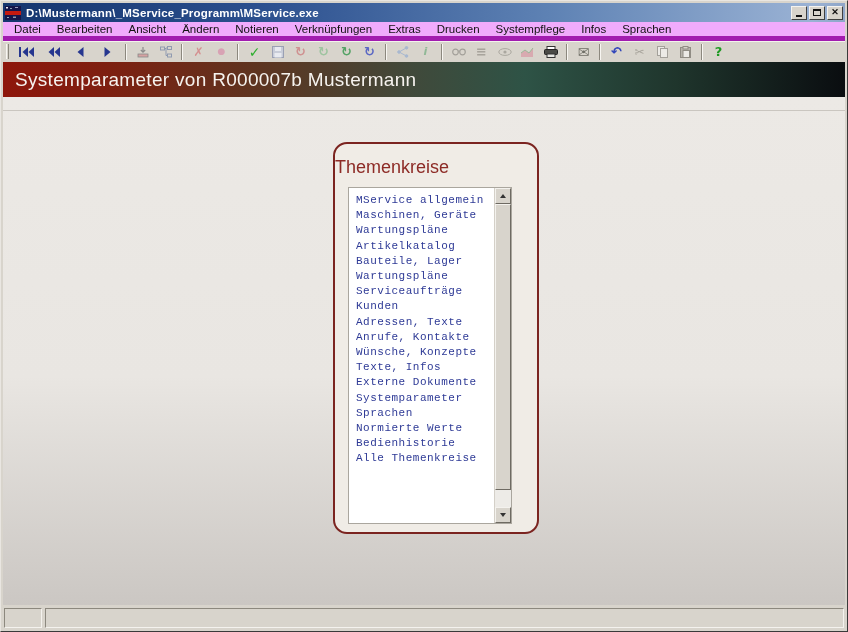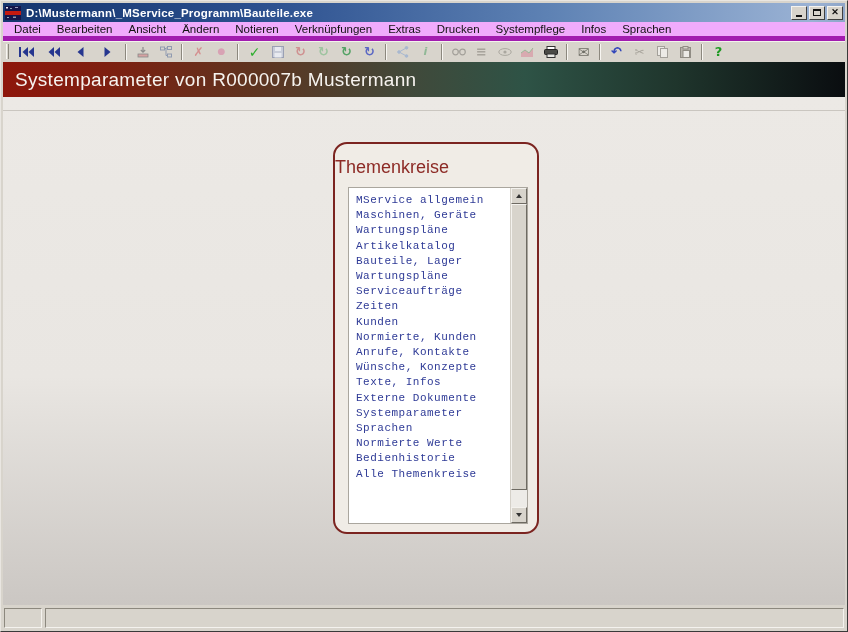--- a/index.html
+++ b/index.html
@@ -71,21 +71,21 @@
     flex:1 1 auto; position:relative;
     background:linear-gradient(180deg,#ECE9E5 0%,#E9E6E2 55%,#CBC7C3 100%);
   }
   .content-topstrip { height:14px; border-bottom:1px solid #CAC6C0; }
   .panel {
     position:absolute; left:330px; top:45px; width:206px; height:392px;
     background:#F0ECE6; border:2px solid #7B2420; border-radius:14px;
   }
   .panel-title { text-align:left; margin-top:13px; font-size:18px; color:#8D2B26; }
   .listbox {
-    position:absolute; left:13px; top:43px; width:180px; height:337px;
+    position:absolute; left:13px; top:43px; width:164px; height:337px;
     background:#fff; border:1px solid #AAA69E; display:flex; overflow:hidden;
   }
   .list-items { flex:1 1 auto; padding:5px 0 0 7px; overflow:hidden; }
   .list-item {
     font-family:"Liberation Mono", monospace; font-size:11px; line-height:15.2px;
     color:#2E3A96; white-space:nowrap; letter-spacing:.5px;
   }
   
   .scrollbar { flex:0 0 17px; width:17px; background:#EDEBE7; border-left:1px solid #D4D0C8;
     display:flex; flex-direction:column; }
@@ -115,21 +115,21 @@
       <svg viewBox="0 0 16 14" width="16" height="14">
           <rect width="16" height="14" fill="#15154A"></rect>
           <rect y="5" width="16" height="4" fill="#C41A10"></rect>
           <rect x="1" y="1" width="2" height="1.5" fill="#E8E8F0"></rect>
           <rect x="5" y="2" width="2" height="1" fill="#8899AA"></rect>
           <rect x="10" y="1" width="3" height="1" fill="#9999BB"></rect>
           <rect x="2" y="11" width="2" height="1" fill="#99AABB"></rect>
           <rect x="8" y="10.5" width="3" height="1.5" fill="#8899AA"></rect>
         </svg>
     </span>
-    <span class="title-text">D:\Mustermann\_MService_Programm\Bauteile.exe</span>
+    <span class="title-text">D:\Mustermann\_MService_Programm\MService.exe</span>
     <span class="win-btns">
       <button class="wbtn">
           <span class="glyph-min"></span>
         </button>
       <button class="wbtn">
           <span class="glyph-max"></span>
         </button>
       <button class="wbtn">
           <span class="glyph-x">✕</span>
         </button>
@@ -305,23 +305,22 @@
       <div class="listbox">
         <div class="list-items">
 
         <div class="list-item">MService allgemein</div>
             <div class="list-item">Maschinen, Geräte</div>
             <div class="list-item">Wartungspläne</div>
             <div class="list-item">Artikelkatalog</div>
             <div class="list-item">Bauteile, Lager</div>
             <div class="list-item">Wartungspläne</div>
             <div class="list-item">Serviceaufträge</div>
-            <div class="list-item">Zeiten</div>
             <div class="list-item">Kunden</div>
-            <div class="list-item">Normierte, Kunden</div>
+            <div class="list-item">Adressen, Texte</div>
             <div class="list-item">Anrufe, Kontakte</div>
             <div class="list-item">Wünsche, Konzepte</div>
             <div class="list-item">Texte, Infos</div>
             <div class="list-item">Externe Dokumente</div>
             <div class="list-item">Systemparameter</div>
             <div class="list-item">Sprachen</div>
             <div class="list-item">Normierte Werte</div>
             <div class="list-item">Bedienhistorie</div>
             <div class="list-item">Alle Themenkreise</div>
           </div>

